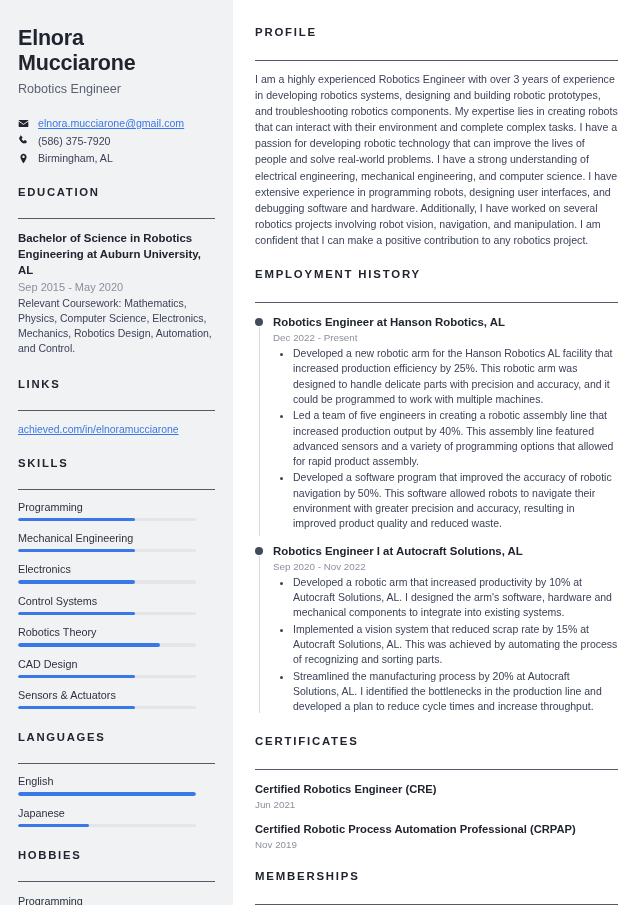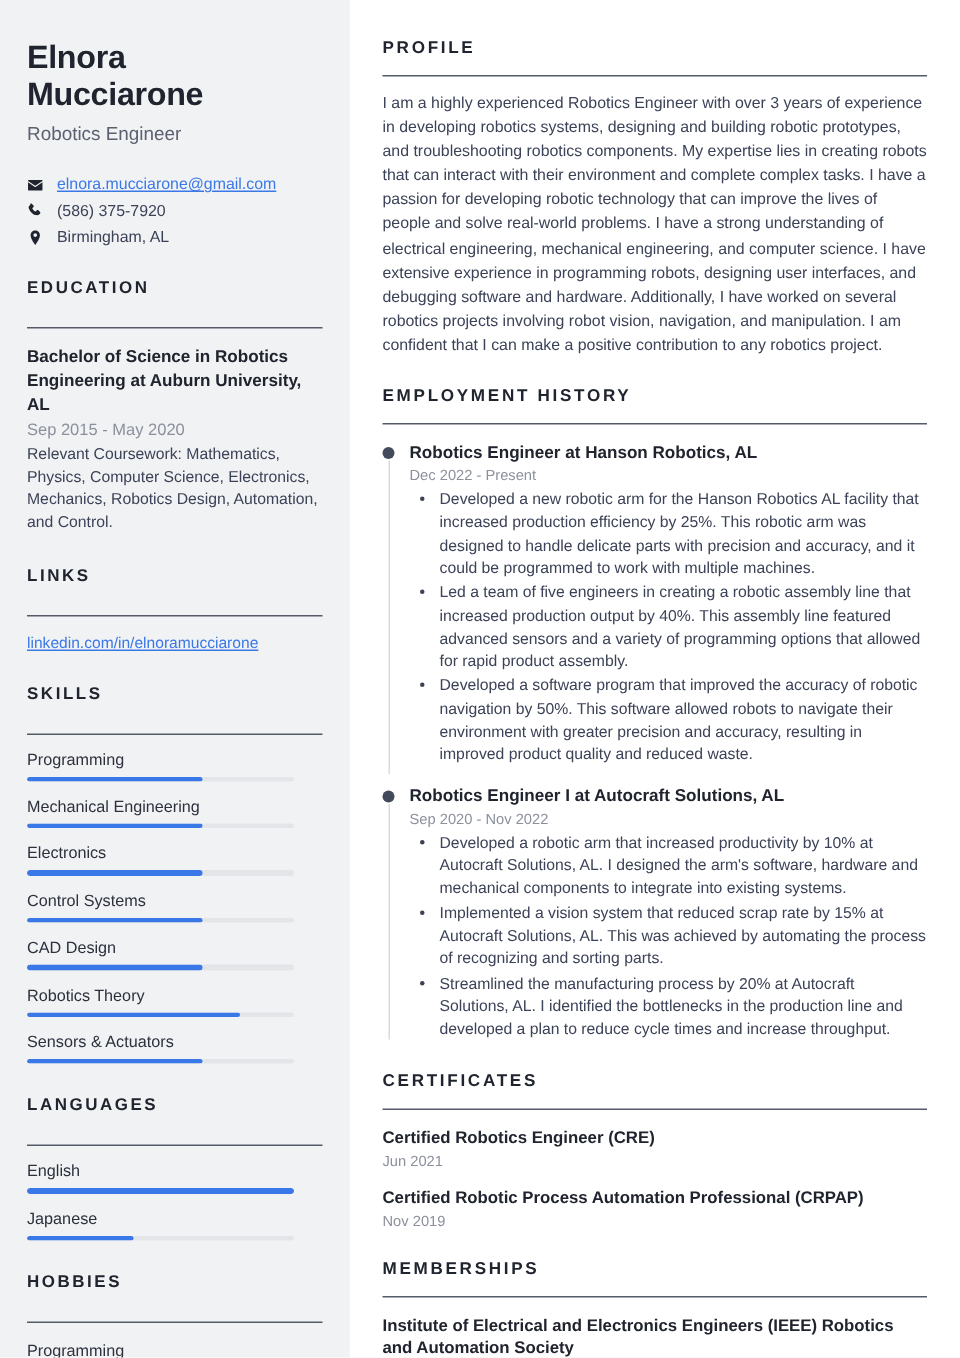--- a/index.html
+++ b/index.html
@@ -141,21 +141,21 @@
     padding: 26px 22px 0 22px;
     box-sizing: border-box;
   }
   .main-sec { margin-bottom: 20px; }
   .main-head {
     font-size: 11.4px;
     font-weight: bold;
     letter-spacing: 1.8px;
     color: #20242e;
     text-transform: uppercase;
-    padding-bottom: 12px;
+    padding-bottom: 22px;
     border-bottom: 1.4px solid #545a68;
   }
   .profile-text {
     font-size: 10.6px;
     line-height: 1.52;
     margin-top: 10px;
     color: #3c4257;
     text-align: left;
   }
 
@@ -269,21 +269,21 @@
       <div class="sec-head">EDUCATION</div>
       <div>
         <div class="edu-title">Bachelor of Science in Robotics Engineering at Auburn University, AL</div>
         <div class="edu-date">Sep 2015 - May 2020</div>
         <div class="edu-desc">Relevant Coursework: Mathematics, Physics, Computer Science, Electronics, Mechanics, Robotics Design, Automation, and Control.</div>
       </div>
     </section>
 
     <section class="side-section">
       <div class="sec-head">LINKS</div>
-      <div class="link-item">linkedin.com/in/elnoramucciarone</div>
+      <div class="link-item">achieved.com/in/elnoramucciarone</div>
     </section>
 
     <section class="side-section">
       <div class="sec-head">SKILLS</div>
       <div id="skills-list">
           <div class="bar-item">
             <div class="bar-label">Programming</div>
             <div class="bar-track">
               <div class="bar-fill" style="width: 66%; background: rgb(59, 120, 231);"></div>
             </div>
@@ -300,29 +300,29 @@
               <div class="bar-fill" style="width: 66%; background: rgb(59, 120, 231);"></div>
             </div>
           </div>
           <div class="bar-item">
             <div class="bar-label">Control Systems</div>
             <div class="bar-track">
               <div class="bar-fill" style="width: 66%; background: rgb(59, 120, 231);"></div>
             </div>
           </div>
           <div class="bar-item">
+            <div class="bar-label">Robotics Theory</div>
+            <div class="bar-track">
+              <div class="bar-fill" style="width: 80%; background: rgb(59, 120, 231);"></div>
+            </div>
+          </div>
+          <div class="bar-item">
             <div class="bar-label">CAD Design</div>
             <div class="bar-track">
               <div class="bar-fill" style="width: 66%; background: rgb(59, 120, 231);"></div>
-            </div>
-          </div>
-          <div class="bar-item">
-            <div class="bar-label">Robotics Theory</div>
-            <div class="bar-track">
-              <div class="bar-fill" style="width: 80%; background: rgb(59, 120, 231);"></div>
             </div>
           </div>
           <div class="bar-item">
             <div class="bar-label">Sensors &amp; Actuators</div>
             <div class="bar-track">
               <div class="bar-fill" style="width: 66%; background: rgb(59, 120, 231);"></div>
             </div>
           </div>
         </div>
     </section>

